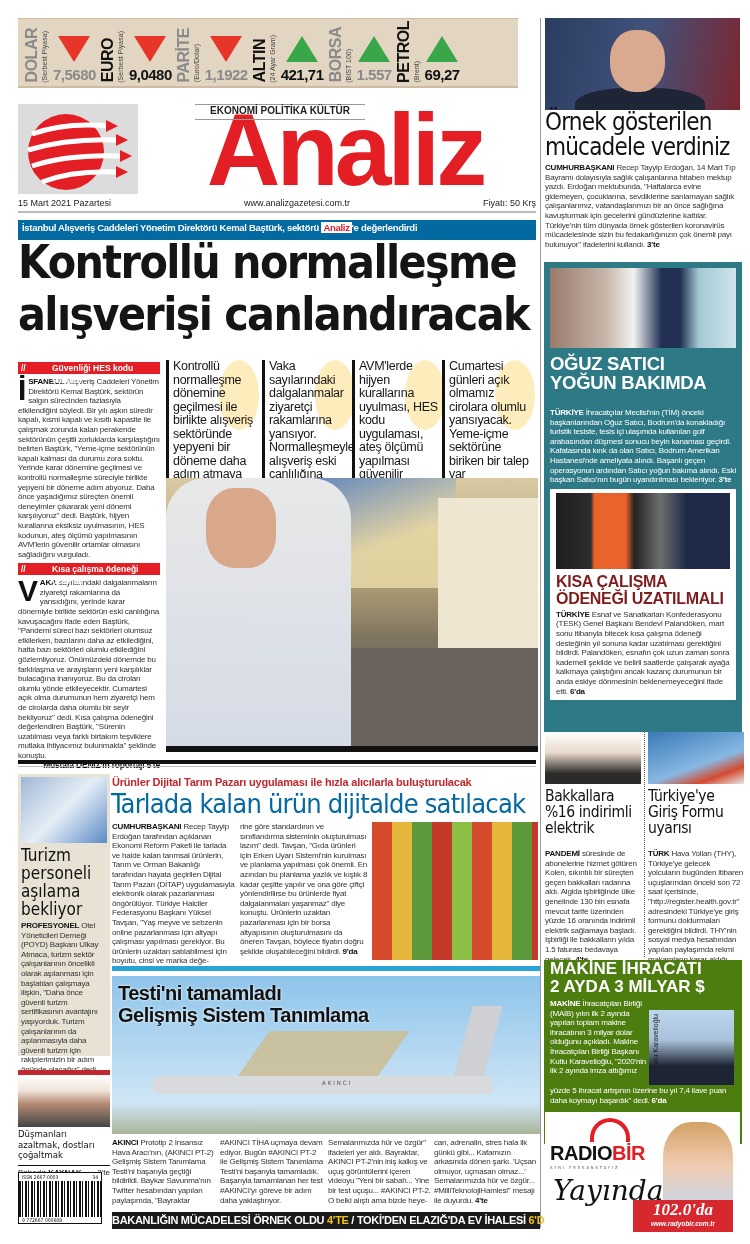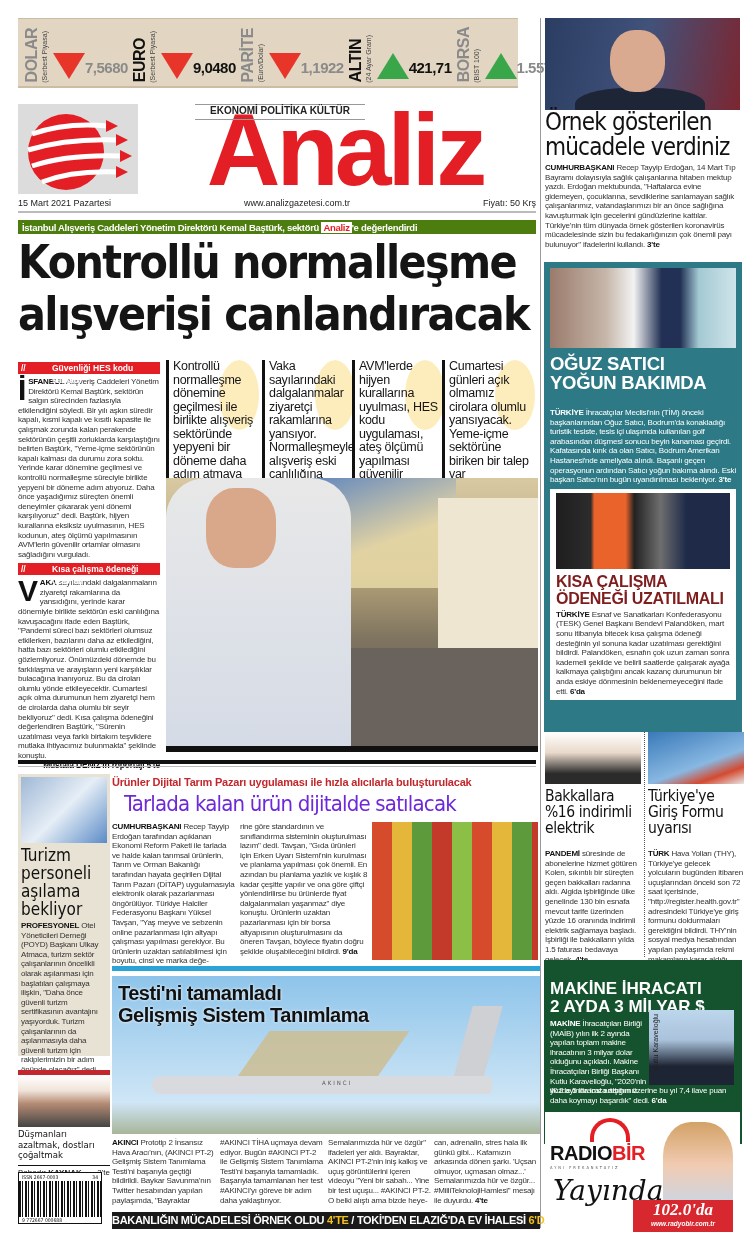--- a/index.html
+++ b/index.html
@@ -7,35 +7,35 @@
   .abs{position:absolute}
   .body-text{font-family:"Liberation Sans",sans-serif;font-size:8px;line-height:9.6px;color:#333;letter-spacing:-0.2px}
   .body-text b{color:#111}
   .ref{font-weight:bold;color:#111}
 
   
   #ticker{left:18px;top:18px;width:500px;height:70px;background:#e2d6c2;border-top:1px solid #cbbca3;border-bottom:2px solid #cbbca3;display:flex;align-items:center;padding:0 6px}
   .tk{display:flex;align-items:flex-end;height:60px;margin-right:4px}
   .tk-name{writing-mode:vertical-rl;transform:rotate(180deg);font-weight:bold;font-size:16px;line-height:16px;letter-spacing:-0.5px;font-family:"Liberation Sans",sans-serif}
   .tk-sub{writing-mode:vertical-rl;transform:rotate(180deg);font-size:7px;line-height:8px;color:#444;margin-left:1px;font-family:"Liberation Sans",sans-serif}
-  .tk-right{display:flex;align-items:center;margin-left:4px;justify-content:flex-end}
+  .tk-right{display:flex;flex-direction:column;align-items:center;margin-left:4px;justify-content:flex-end}
   .tri-down{width:0;height:0;border-left:16px solid transparent;border-right:16px solid transparent;border-top:26px solid #e8352a;margin-bottom:4px}
   .tri-up{width:0;height:0;border-left:16px solid transparent;border-right:16px solid transparent;border-bottom:26px solid #3aa64a;margin-bottom:4px}
   .tk-val{font-weight:bold;font-size:15px;font-family:"Liberation Sans",sans-serif;letter-spacing:-0.5px}
   .grey{color:#8a8a8a}
   .dark{color:#111}
 
   
   #logo-globe{left:18px;top:104px;width:120px;height:90px;background:#ddd}
   #tagline{left:195px;top:104px;width:170px;height:16px;font-size:10px;font-weight:bold;text-align:center;color:#222;border-top:1px solid #999;border-bottom:1px solid #999;font-family:"Liberation Sans",sans-serif}
   #brand{left:140px;top:100px;width:400px;height:100px;font-family:"Liberation Sans",sans-serif;font-weight:900;font-size:102px;color:#e31e24;letter-spacing:-4px;line-height:100px;font-style:normal;text-align:center;padding-left:10px}
   #dateline{left:18px;top:198px;width:518px;height:15px;font-size:9px;display:flex;justify-content:space-between;border-bottom:2px solid #bbb;font-family:"Liberation Sans",sans-serif}
 
   
-  #strap{left:18px;top:220px;width:518px;height:14px;background:#4d7c0f;color:#fff;font-size:9.5px;font-weight:bold;line-height:16px;padding-left:4px;letter-spacing:-0.3px;font-family:"Liberation Sans",sans-serif;white-space:nowrap;overflow:hidden}
+  #strap{left:18px;top:220px;width:518px;height:20px;background:#0369a1;color:#fff;font-size:9.5px;font-weight:bold;line-height:16px;padding-left:4px;letter-spacing:-0.3px;font-family:"Liberation Sans",sans-serif;white-space:nowrap;overflow:hidden}
   .strap-logo{background:#fff;color:#e31e24;padding:0 2px;font-weight:900}
   #headline{left:18px;top:236px;width:520px;font-family:"DejaVu Sans Condensed","Liberation Sans Narrow",sans-serif;font-weight:bold;font-size:46px;line-height:52px;color:#151515;letter-spacing:-1.6px}
 
   
   .section-tag{background:#e31e24;color:#fff;font-size:8.5px;font-weight:bold;padding-left:34px;height:12px;line-height:12px;position:relative;font-family:"Liberation Sans",sans-serif}
   .section-tag:before{content:"//";position:absolute;left:3px;top:0;color:#fff;font-weight:900}
   #left-col{left:18px;top:362px;width:142px}
   .dropcap{float:left;font-size:30px;font-weight:900;line-height:26px;margin-right:2px;color:#111}
 
   
@@ -55,21 +55,21 @@
   #rule2{left:18px;top:760px;width:518px;height:4px;background:#111}
   #rule2b{left:18px;top:766px;width:518px;height:1px;background:#bbb}
 
   
   #tourism{left:18px;top:774px;width:92px;height:282px;background:#e8e2d4;padding:3px}
   #tourism-photo{height:66px;background:linear-gradient(135deg,#9fb8d6,#e6eef6 50%,#5b8bc7);margin-bottom:3px}
   #tourism-title{font-family:"DejaVu Sans Condensed",sans-serif;font-size:17px;line-height:18px;color:#111;font-weight:normal;margin-bottom:3px}
 
   
   #agri-kicker{left:112px;top:776px;width:428px;color:#c2272d;font-weight:bold;font-size:11px;font-family:"Liberation Sans",sans-serif;letter-spacing:-0.2px}
-  #agri-title{left:124px;top:788px;width:428px;font-family:"DejaVu Sans Condensed",sans-serif;font-size:22px;line-height:32px;color:#6d28d9;letter-spacing:-0.8px}
+  #agri-title{left:111px;top:788px;width:428px;font-family:"DejaVu Sans Condensed",sans-serif;font-size:27px;line-height:32px;color:#0369a1;letter-spacing:-0.8px}
   #agri-c1{left:112px;top:822px;width:124px}
   #agri-c2{left:240px;top:822px;width:128px}
   #agri-photo{left:372px;top:822px;width:166px;height:138px;background:repeating-linear-gradient(90deg,#d64b2b 0 20px,#e4b73a 20px 40px,#5d9a3b 40px 60px,#c43a2a 60px 80px,#8cbf45 80px 100px);}
   #agri-rule{left:112px;top:966px;width:428px;height:5px;background:#2aa3d9}
 
   
   #akinci-box{left:112px;top:976px;width:428px;height:158px;background:linear-gradient(180deg,#8ec4ea,#cfe6f6 80%,#a8b59a 100%);overflow:hidden}
   #akinci-title{position:absolute;left:6px;top:6px;font-family:"Liberation Sans",sans-serif;font-weight:900;font-size:20px;line-height:22px;color:#111;text-shadow:0 0 3px #fff;letter-spacing:-0.5px}
   #uav-body{position:absolute;left:40px;top:100px;width:340px;height:18px;background:#d9dadd;border-radius:20px 10px 10px 20px}
   #uav-wing{position:absolute;left:140px;top:55px;width:140px;height:50px;background:#cbbf97;transform:skewX(-35deg);opacity:0.9}
@@ -107,21 +107,21 @@
   #kisa-wrap{background:#fff;margin-top:4px;padding:4px 6px}
   #palandoken-photo{height:76px;background:linear-gradient(90deg,#1e1e1e 0%,#2c2c2c 20%,#e9632b 22%,#e9632b 40%,#222 45%,#6e6e6e 60%,#1e2a48 75%,#1e2a48 100%)}
   #kisa-title{color:#7f1d1d;font-family:"Liberation Sans",sans-serif;font-weight:900;font-size:16px;line-height:17px;margin:4px 0 3px;letter-spacing:-0.3px}
 
   .small-story{top:732px;width:96px}
   #bakkal-photo{height:52px;background:linear-gradient(180deg,#fff 0%,#e9d9ca 40%,#2b2b2b 80%)}
   #thy-photo{height:52px;background:linear-gradient(160deg,#3a7ab9,#88b8e2 60%,#d44a30 80%,#e6e6e6)}
   .small-title{font-family:"DejaVu Sans Condensed",sans-serif;font-size:15.5px;line-height:16px;color:#111;margin:4px 0 13px;letter-spacing:-0.4px}
   #mid-divider{left:644px;top:732px;width:0;height:225px;border-left:1px dotted #555}
 
-  #makine-box{left:544px;top:960px;width:198px;height:184px;background:#14532d;padding:20px 6px;color:#fff}
+  #makine-box{left:544px;top:960px;width:198px;height:184px;background:#4d7c0f;padding:0 6px;color:#fff}
   #makine-title{font-family:"Liberation Sans",sans-serif;font-weight:900;font-size:17px;line-height:17.5px;margin-bottom:4px}
   #makine-photo{position:absolute;right:8px;top:50px;width:85px;height:75px;background:linear-gradient(180deg,#bcd6ec,#aac2db 40%,#1d2433 75%)}
   #makine-caption{position:absolute;left:3px;top:4px;writing-mode:vertical-rl;transform:rotate(180deg);font-size:7px;color:#222;font-family:"Liberation Sans",sans-serif}
   #makine-text{color:#fff;width:100px}
   #makine-text-full{color:#fff;position:absolute;left:6px;top:126px;width:186px}
 
   #radio-ad{left:545px;top:1112px;width:195px;height:128px;background:#fff}
   #radio-logo{position:absolute;left:5px;top:30px;font-family:"Liberation Sans",sans-serif;font-weight:900;font-size:20px;color:#111;letter-spacing:-0.5px}
   #radio-logo .red{color:#e31e24}
   #radio-waves{position:absolute;left:45px;top:6px;width:40px;height:24px;border:4px solid #e31e24;border-bottom:none;border-radius:30px 30px 0 0}

